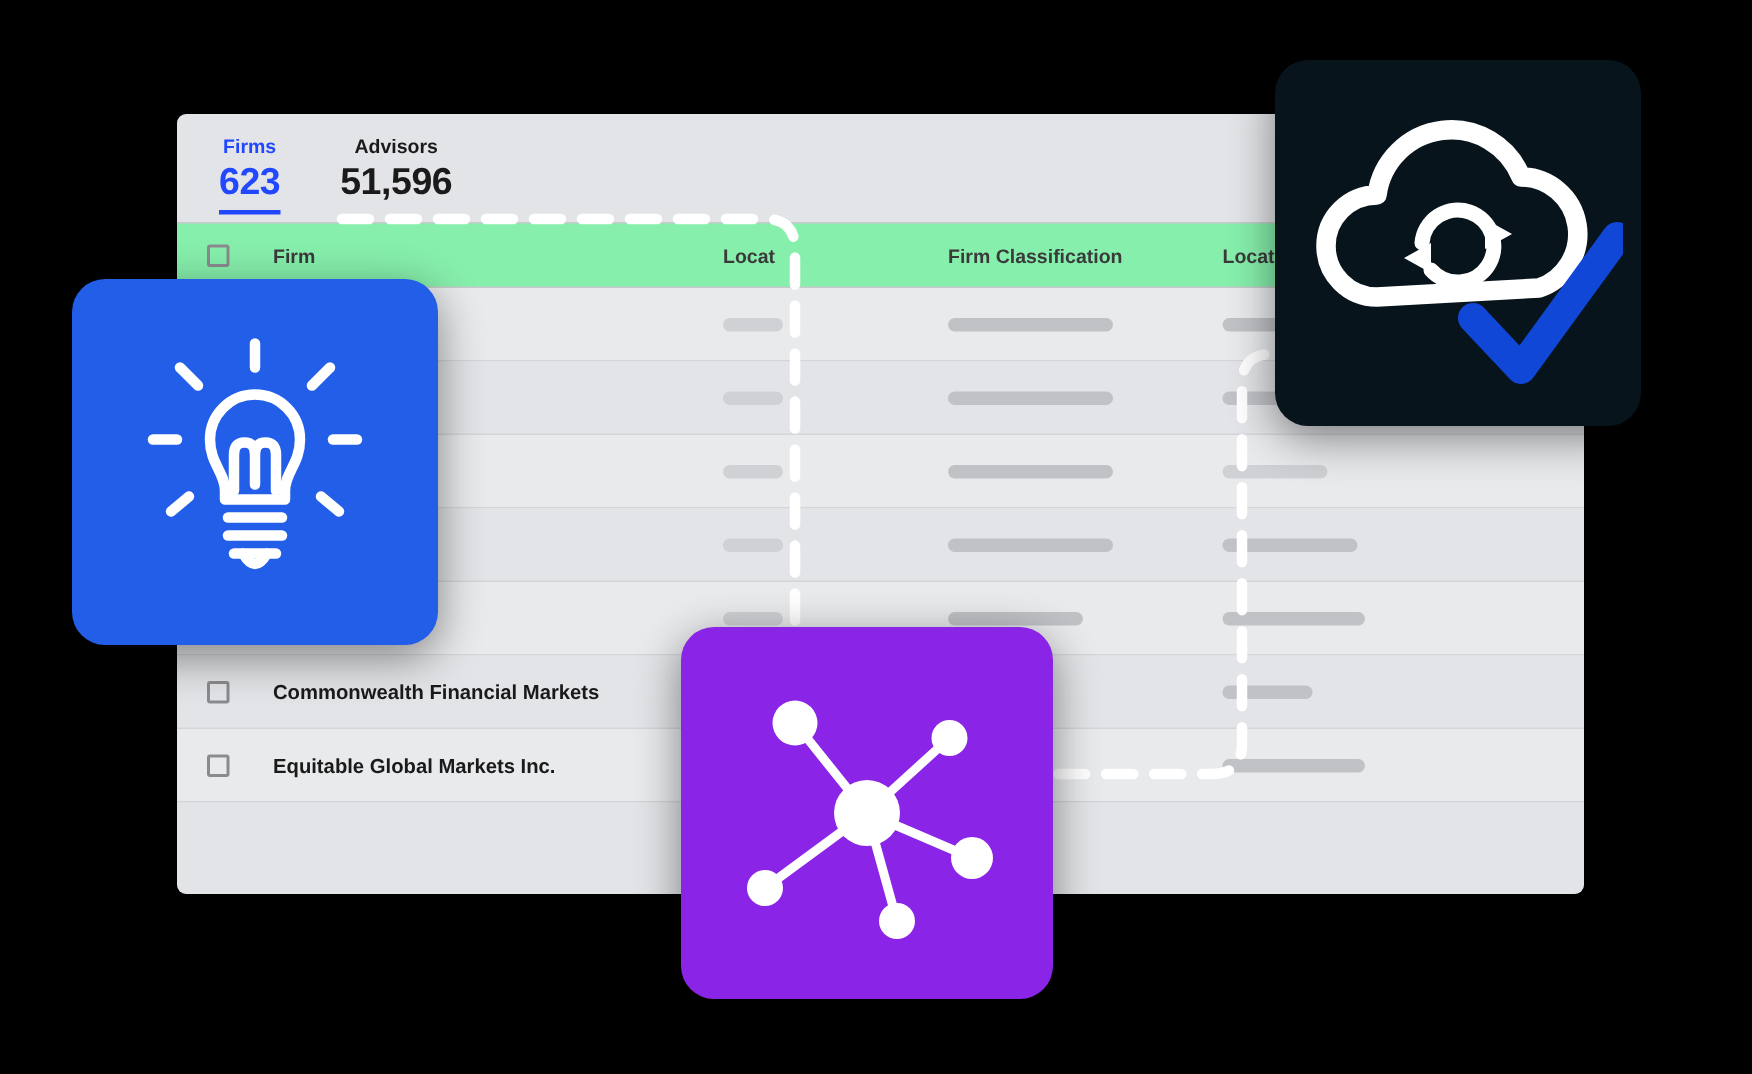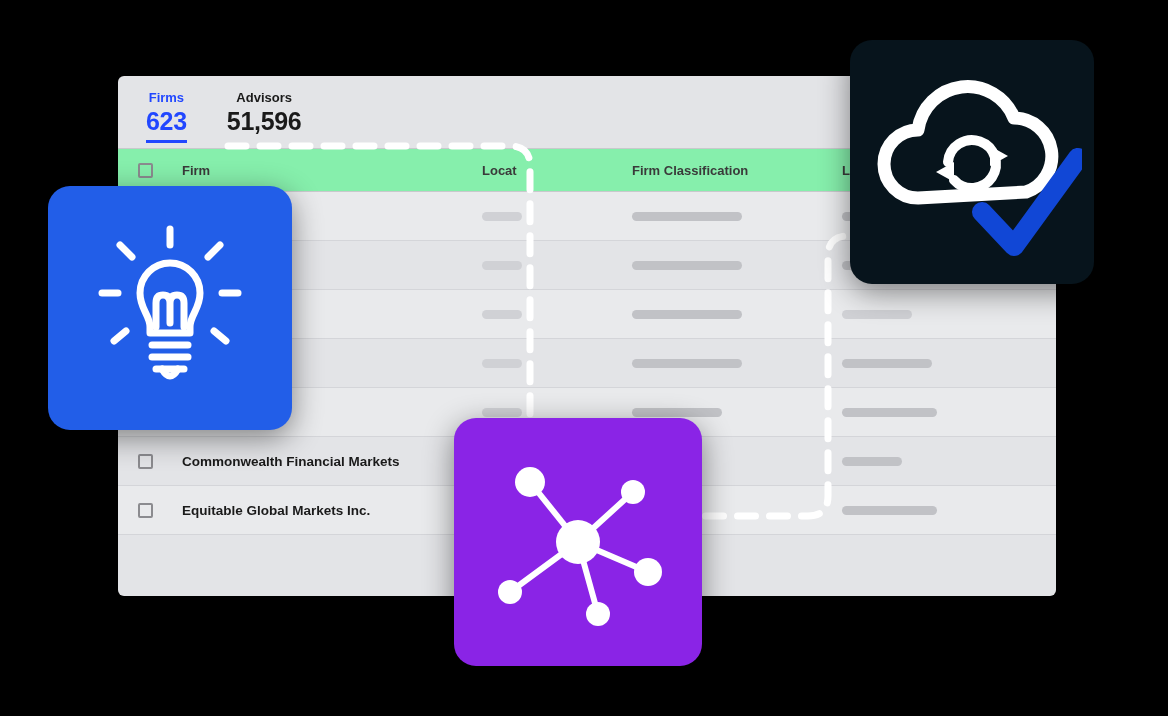--- a/index.html
+++ b/index.html
@@ -58,21 +58,21 @@
     padding: 0 20px;
     font-size: 13px;
     font-weight: 700;
     color: #3a3a3a;
     border-top: 1px solid #c8c9cc;
     border-bottom: 1px solid #c8c9cc;
   }
   .col-check { width: 44px; display:flex; align-items:center;}
   .col-firm  { width: 300px; }
   .col-type  { width: 150px; }
-  .col-class { width: 210px; }
+  .col-class { width: 183px; }
   .col-loc   { flex: 1; }
 
   .rows { }
   .row {
     display: flex;
     align-items: center;
     height: 49px;
     padding: 0 20px;
     border-bottom: 1px solid #d4d5d9;
     font-size: 13.5px;

